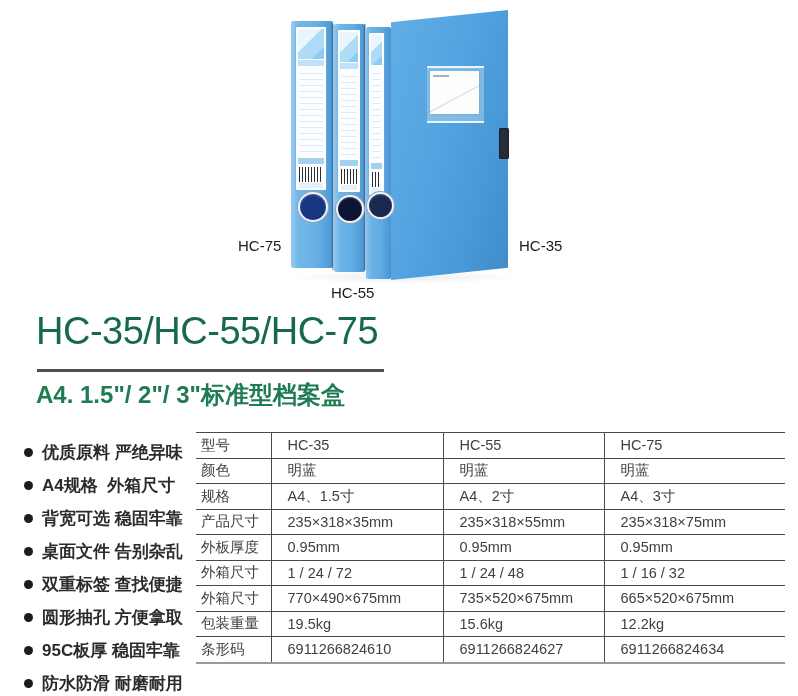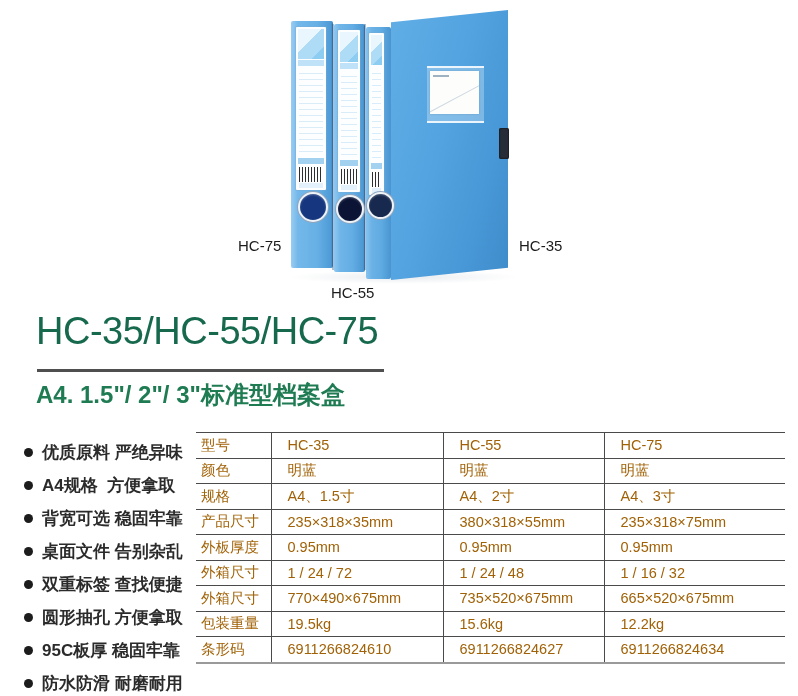--- a/index.html
+++ b/index.html
@@ -61,21 +61,21 @@
   .divider{position:absolute;left:37px;top:369px;width:347px;height:3px;background:#4f4f4f;}
   .subtitle{position:absolute;left:36px;top:379px;font-size:24px;font-weight:700;color:#1e7b52;}
   
   .features{position:absolute;left:20px;top:432px;width:180px;margin:4px;padding:0;list-style:none;}
   .features li{display:flex;align-items:center;height:33px;}
   .dot{width:9px;height:9px;border-radius:50%;background:#1c1c1c;margin-right:9px;flex:0 0 auto;}
   .feat-text{font-size:17px;font-weight:600;color:#2b2b2b;white-space:pre;}
   
   .spec{position:absolute;left:196px;top:432px;width:589px;border-collapse:collapse;
     table-layout:fixed;}
-  .spec td{height:24.5px;font-size:14.5px;color:#a16207;border-top:1px solid #4a4a4a;
+  .spec td{height:24.5px;font-size:14.5px;color:#404040;border-top:1px solid #4a4a4a;
     padding:0 0 0 16px;white-space:nowrap;overflow:hidden;vertical-align:middle;}
   .spec td.lbl{padding-left:5px;}
   .spec td:not(:last-child){border-right:1px solid #4a4a4a;}
   .spec tr:last-child td{border-bottom:2.5px solid #9a9a9a;}
   .c0{width:75px;} .c1{width:172px;} .c2{width:161px;} .c3{width:181px;}
 </style>
 </head>
 <body>
 
 <div class="scene">
@@ -133,21 +133,21 @@
 <div class="divider"></div>
 <div class="subtitle">A4. 1.5"/ 2"/ 3"标准型档案盒</div>
 
 <ul class="features">
   <li>
     <span class="dot"></span>
     <span class="feat-text">优质原料 严绝异味</span>
     </li>
   <li>
     <span class="dot"></span>
-    <span class="feat-text">A4规格  方便拿取</span>
+    <span class="feat-text">A4规格  外箱尺寸</span>
     </li>
   <li>
     <span class="dot"></span>
     <span class="feat-text">背宽可选 稳固牢靠</span>
     </li>
   <li>
     <span class="dot"></span>
     <span class="feat-text">桌面文件 告别杂乱</span>
     </li>
   <li>
@@ -190,21 +190,21 @@
     </tr>
     <tr>
       <td class="lbl">规格</td>
       <td>A4、1.5寸</td>
       <td>A4、2寸</td>
       <td>A4、3寸</td>
     </tr>
     <tr>
       <td class="lbl">产品尺寸</td>
       <td>235×318×35mm</td>
-      <td>380×318×55mm</td>
+      <td>235×318×55mm</td>
       <td>235×318×75mm</td>
     </tr>
     <tr>
       <td class="lbl">外板厚度</td>
       <td>0.95mm</td>
       <td>0.95mm</td>
       <td>0.95mm</td>
     </tr>
     <tr>
       <td class="lbl">外箱尺寸</td>

